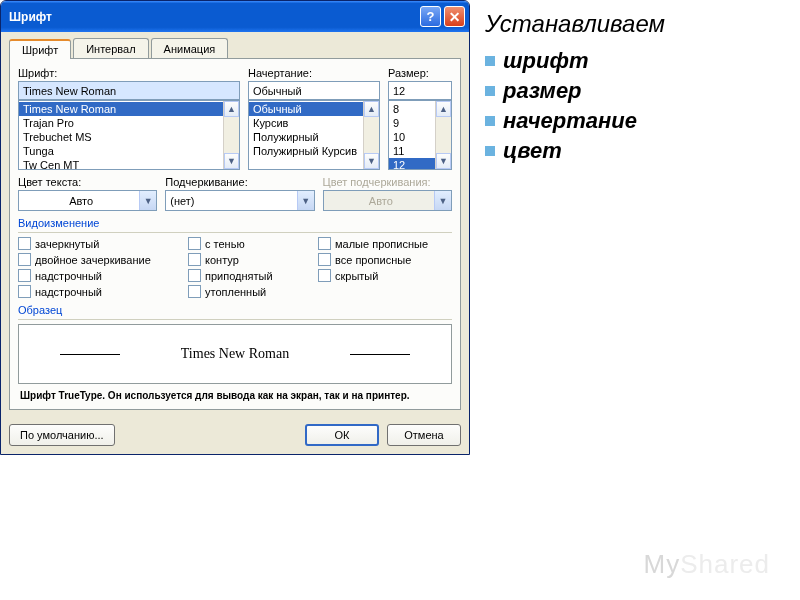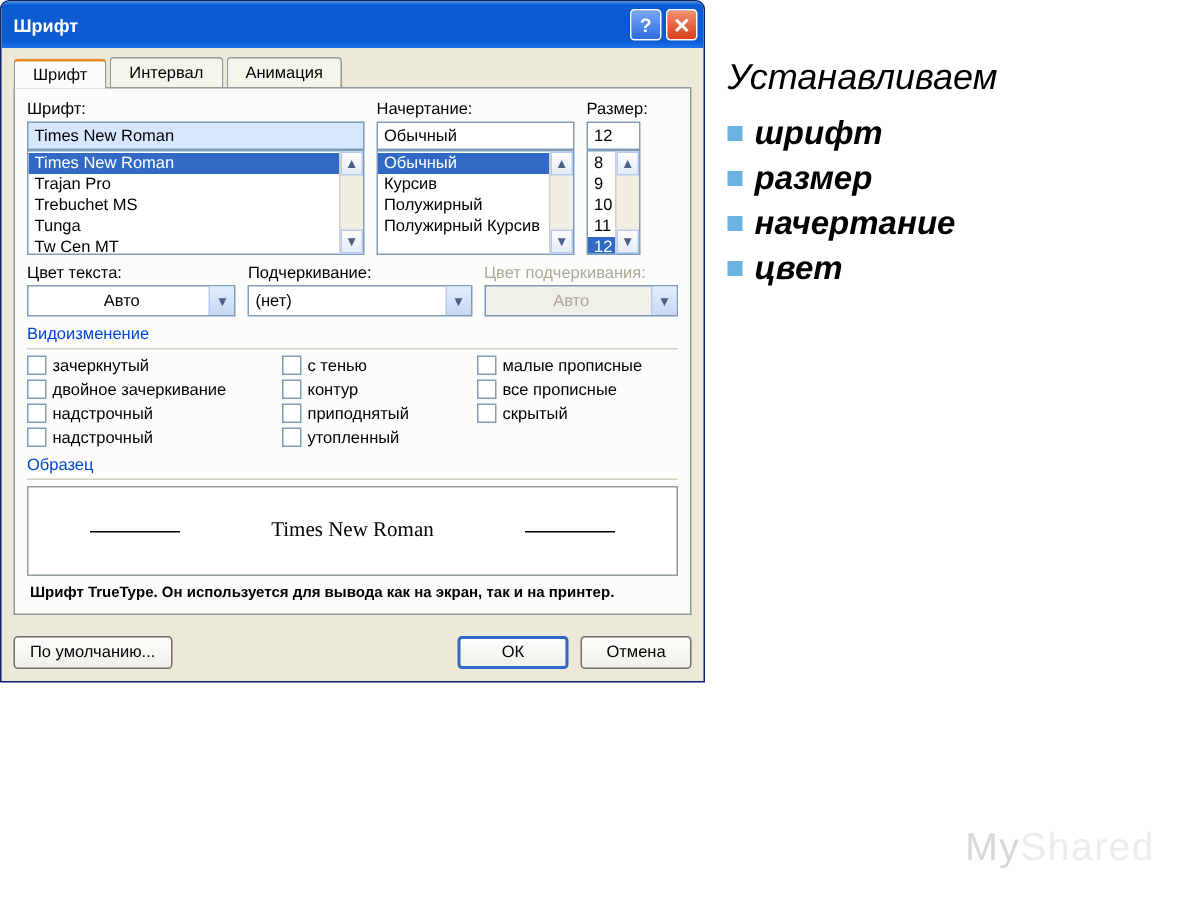--- a/index.html
+++ b/index.html
@@ -158,21 +158,21 @@
     min-width:74px; height:22px;
     border:1px solid #707070;
     background: linear-gradient(#fdfdfc,#f0f0ea);
     border-radius:3px;
     font: inherit;
     padding: 0 10px;
   }
   .btn.primary { border:2px solid #3169c6; }
 
   
-  .slide-title { font-style:italic; font-size:24px; margin-bottom:10px;margin-top:28px; }
+  .slide-title { font-style:italic; font-size:24px; margin-bottom:10px; }
   .slide-item { display:flex; align-items:center; gap:8px; font-style:italic; font-weight:bold; font-size:22px; margin:4px 0; }
   .bullet { width:10px; height:10px; background:#6bb3e0; }
   .watermark {
     position:absolute; right:30px; bottom:20px;
     font-size:26px; color:#d8d8d8; font-weight:300;
     letter-spacing:1px;
   }
   .watermark .dim { color:#ececec; }
 </style>
 </head>
@@ -228,21 +228,21 @@
                 <div class="list-item">Полужирный Курсив</div>
               </div>
               <div class="scrollbar">
                 <div class="sb-btn">▲</div>
                 <div class="sb-track"></div>
                 <div class="sb-btn">▼</div>
               </div>
             </div>
           </div>
 
-          <div class="col" style="width:36px;">
+          <div class="col" style="width:64px;">
             <span class="label">Размер:</span>
             <input class="text-input" value="12" style="">
             <div class="listbox">
               <div class="list-inner">
                 <div class="list-item">8</div>
                 <div class="list-item">9</div>
                 <div class="list-item">10</div>
                 <div class="list-item">11</div>
                 <div class="list-item selected">12</div>
               </div>

